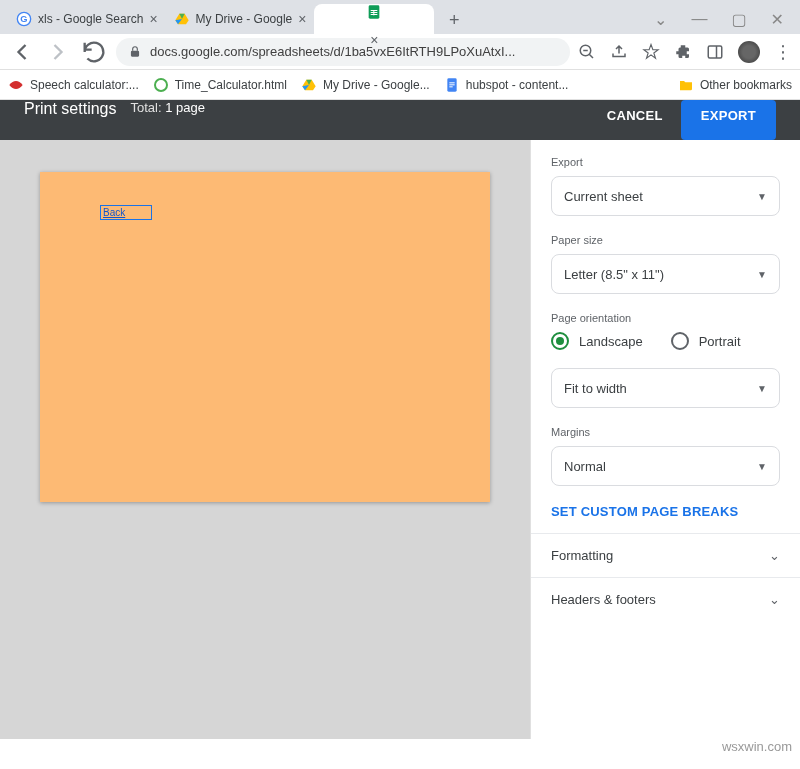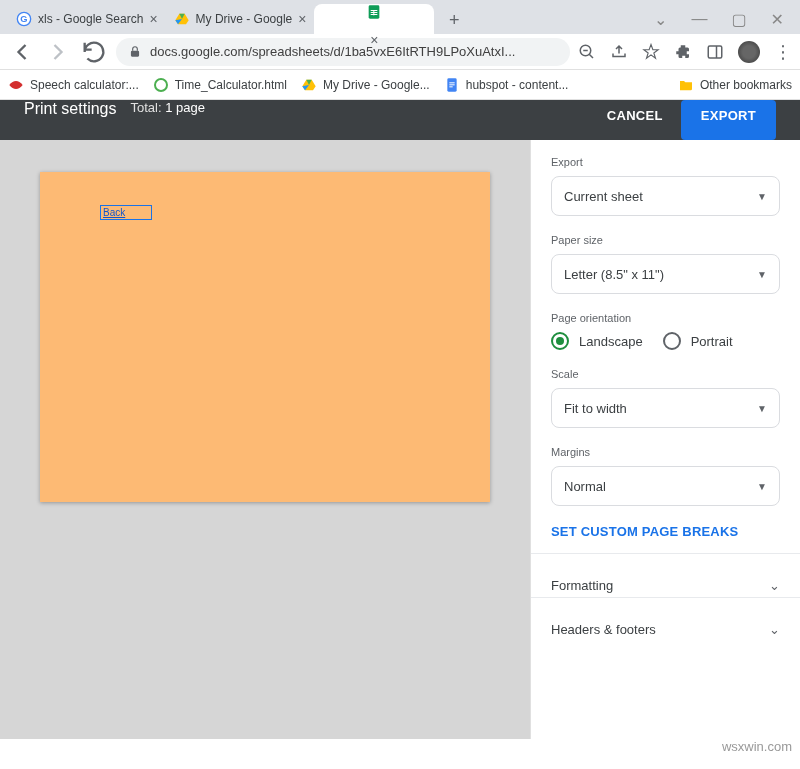--- a/index.html
+++ b/index.html
@@ -40,27 +40,27 @@
     .main { display: flex; height: calc(769px - 34px - 36px - 30px - 56px - 14px); }
     .preview-area { flex: 1; background: #d6d6d6; display: flex; justify-content: center; padding-top: 32px; }
     .paper { width: 450px; height: 330px; background: #fdba74; box-shadow: 0 1px 4px rgba(0,0,0,0.3); padding: 30px 60px; }
     .paper-cell { display: inline-block; border: 1px solid #1a73e8; padding: 1px 2px; font-size: 10px; }
     .paper-link { color: #1155cc; text-decoration: underline; padding-right: 24px; display:inline-block; }
     
     .side-panel { width: 270px; background: #fff; padding: 16px 20px; overflow-y: auto; border-left: 1px solid #e0e0e0; position: relative; }
     .label { font-size: 11px; color: #5f6368; margin-bottom: 8px; }
     .select-box { border: 1px solid #dadce0; border-radius: 8px; height: 40px; display: flex; align-items: center; padding: 0 12px; font-size: 13px; color: #3c4043; justify-content: space-between; margin-bottom: 18px; }
     .dropdown-arrow { color: #5f6368; font-size: 10px; }
-    .radio-row { display: flex; gap: 20px; margin-bottom: 18px; }
+    .radio-row { display: flex; gap: 28px; margin-bottom: 18px; }
     .radio-item { display: flex; align-items: center; gap: 10px; font-size: 13px; color: #3c4043; }
     .radio { width: 18px; height: 18px; border-radius: 50%; border: 2px solid #5f6368; position: relative; }
     .radio.selected { border-color: #1e8e3e; }
     .radio.selected::after { content: ''; position: absolute; width: 8px; height: 8px; background: #1e8e3e; border-radius: 50%; top: 3px; left: 3px; }
     .link-btn { color: #1a73e8; font-size: 13px; font-weight: 700; margin: 6px 0 14px; letter-spacing: .2px; }
-    .expand-row { height: 44px; display: flex; align-items: flex-end; justify-content: space-between; font-size: 13px; color: #3c4043; border-top: 1px solid #e8eaed; margin: 0 -20px; padding: 4px 20px; }
+    .expand-row { height: 44px; display: flex; align-items: center; justify-content: space-between; font-size: 13px; color: #3c4043; border-top: 1px solid #e8eaed; margin: 0 -20px; padding: 16px 20px; }
     .chev { color: #5f6368; }
     
     .footer { height: 14px; font-size: 13px; color: #999; text-align: right; padding-right: 8px; background:#fff; }
     
     svg { width: 100%; height: 100%; }
   </style>
 </head>
 <body>
 
 <div class="browser-tabs">
@@ -234,21 +234,20 @@
       <div class="radio-item">
         <span class="radio selected"></span>
         <span>Landscape</span>
       </div>
       <div class="radio-item">
         <span class="radio"></span>
         <span>Portrait</span>
       </div>
     </div>
 
-    <div class="label">Scale</div>
     <div class="select-box">
       <span>Fit to width</span>
       <span class="dropdown-arrow">▼</span>
     </div>
 
     <div class="label">Margins</div>
     <div class="select-box">
       <span>Normal</span>
       <span class="dropdown-arrow">▼</span>
     </div>

